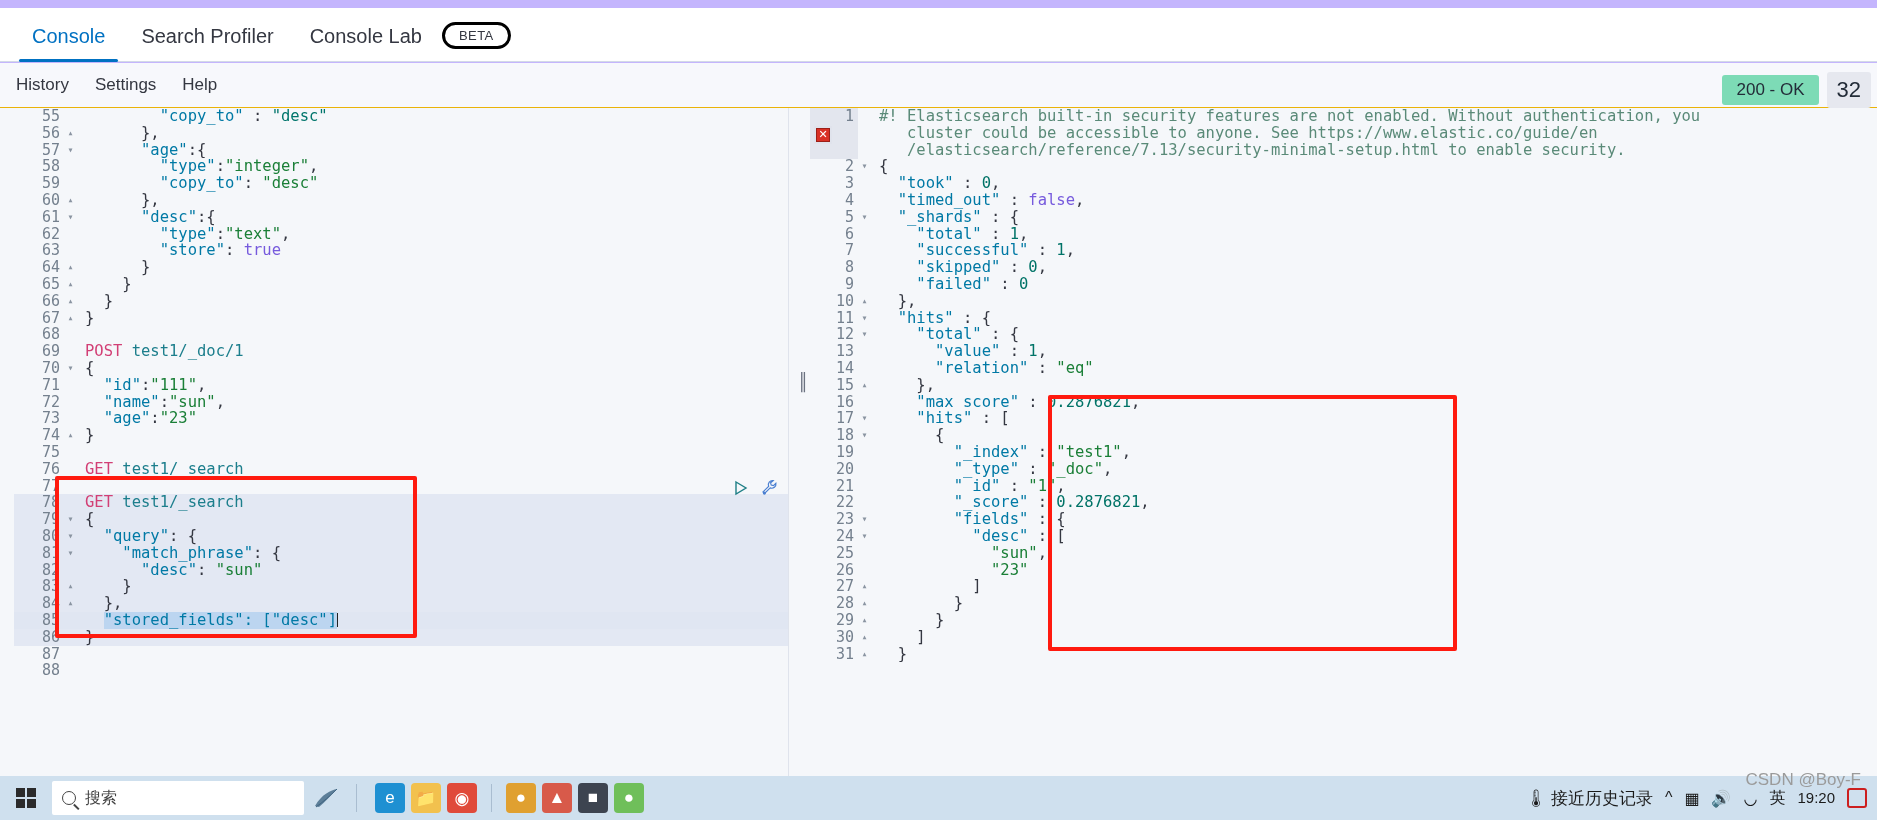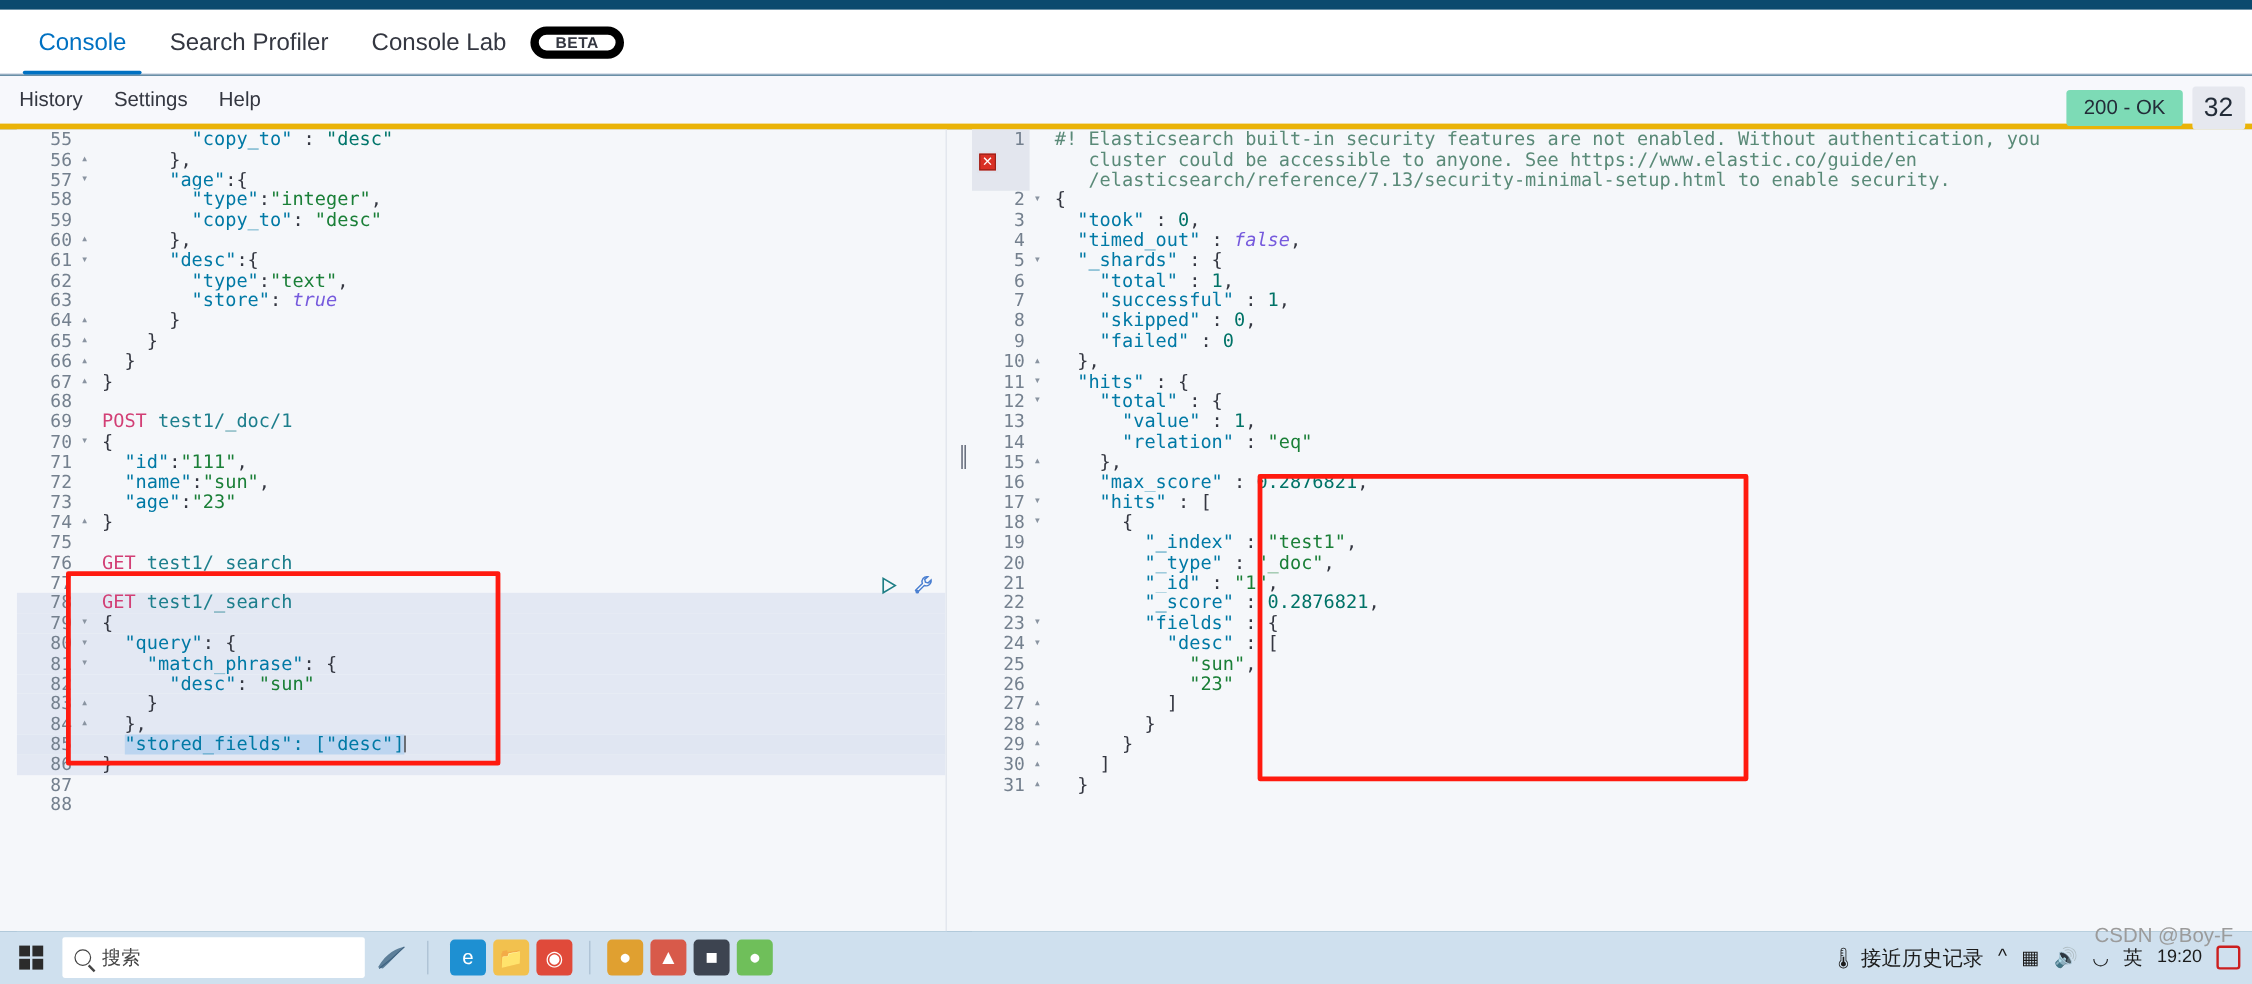--- a/index.html
+++ b/index.html
@@ -2,21 +2,21 @@
 <html><head>
 <meta charset="utf-8">
 <style>
   * { box-sizing: border-box; margin: 0; padding: 0; }
   html, body {
     width: 1877px; height: 820px;
     background: #fff;
     font-family: "Liberation Sans", sans-serif;
     overflow: hidden;
   }
-  #app { position: relative; width: 1877px; height: 820px; background: #0c4a6e; }
+  #app { position: relative; width: 1877px; height: 820px; background: #c4b5fd; }
 
   
   .tabstrip {
     position: absolute; left: 0; top: 8px; width: 1877px; height: 54px;
     background: #fff;
     border-bottom: 1px solid #d3dae6;
     display: flex; align-items: flex-end;
     padding-left: 14px;
   }
   .tab {
@@ -29,30 +29,30 @@
   }
   .tab.active { color: #0071c2; }
   .tab.active::after {
     content: ""; position: absolute; left: 5px; right: 5px; bottom: -1px;
     height: 3px; background: #0071c2; border-radius: 2px;
   }
   .beta-pill {
     display: inline-flex; align-items: center; justify-content: center;
     margin-left: 2px; margin-bottom: 12px;
     height: 27px; padding: 0 14px;
-    border: 7px solid #000000; border-radius: 14px;
-    font-size: 13px; font-weight: bold; letter-spacing: .4px;
+    border: 3px solid #000000; border-radius: 14px;
+    font-size: 13px; font-weight: normal; letter-spacing: .4px;
     color: #343741; background: #fff;
   }
 
   
   .submenu {
     position: absolute; left: 0; top: 63px; width: 1877px; height: 45px;
     background: #f7f8fc;
-    border-bottom: 5px solid #eab308;
+    border-bottom: 1px solid #eab308;
     display: flex; align-items: center;
     padding-left: 16px;
   }
   .submenu-item {
     font-size: 17px; color: #343741; margin-right: 26px; cursor: pointer;
   }
   .status-wrap {
     position: absolute; right: 6px; top: 72px;
     display: flex; align-items: center; gap: 8px; padding-left: 16px;
   }
@@ -99,21 +99,21 @@
     flex: 0 0 13px; color: #8a94a1; font-size: 10px;
     text-align: center; user-select: none; line-height: 16.8px;
   }
   .codetext { flex: 1 1 auto; padding-left: 8px; overflow: hidden; }
 
   
   .k   { color: #0079a5; }              
   .s   { color: #00756b; }              
   .sg  { color: #1a7f37; }              
   .n   { color: #007367; }              
-  .b   { color: #765add; font-style: italic; }              
+  .b   { color: #765add; }              
   .p   { color: #343741; }              
   .m   { color: #d23f75; }              
   .u   { color: #1c7e8c; }              
   .cmt { color: #5a8a78; }              
 
   .sel-line { background: #e3e8f3; }
   .cursor-line { background: #e0e6f2; }
   .txt-sel { background: #bcd5f0; }
 
   .caret {

